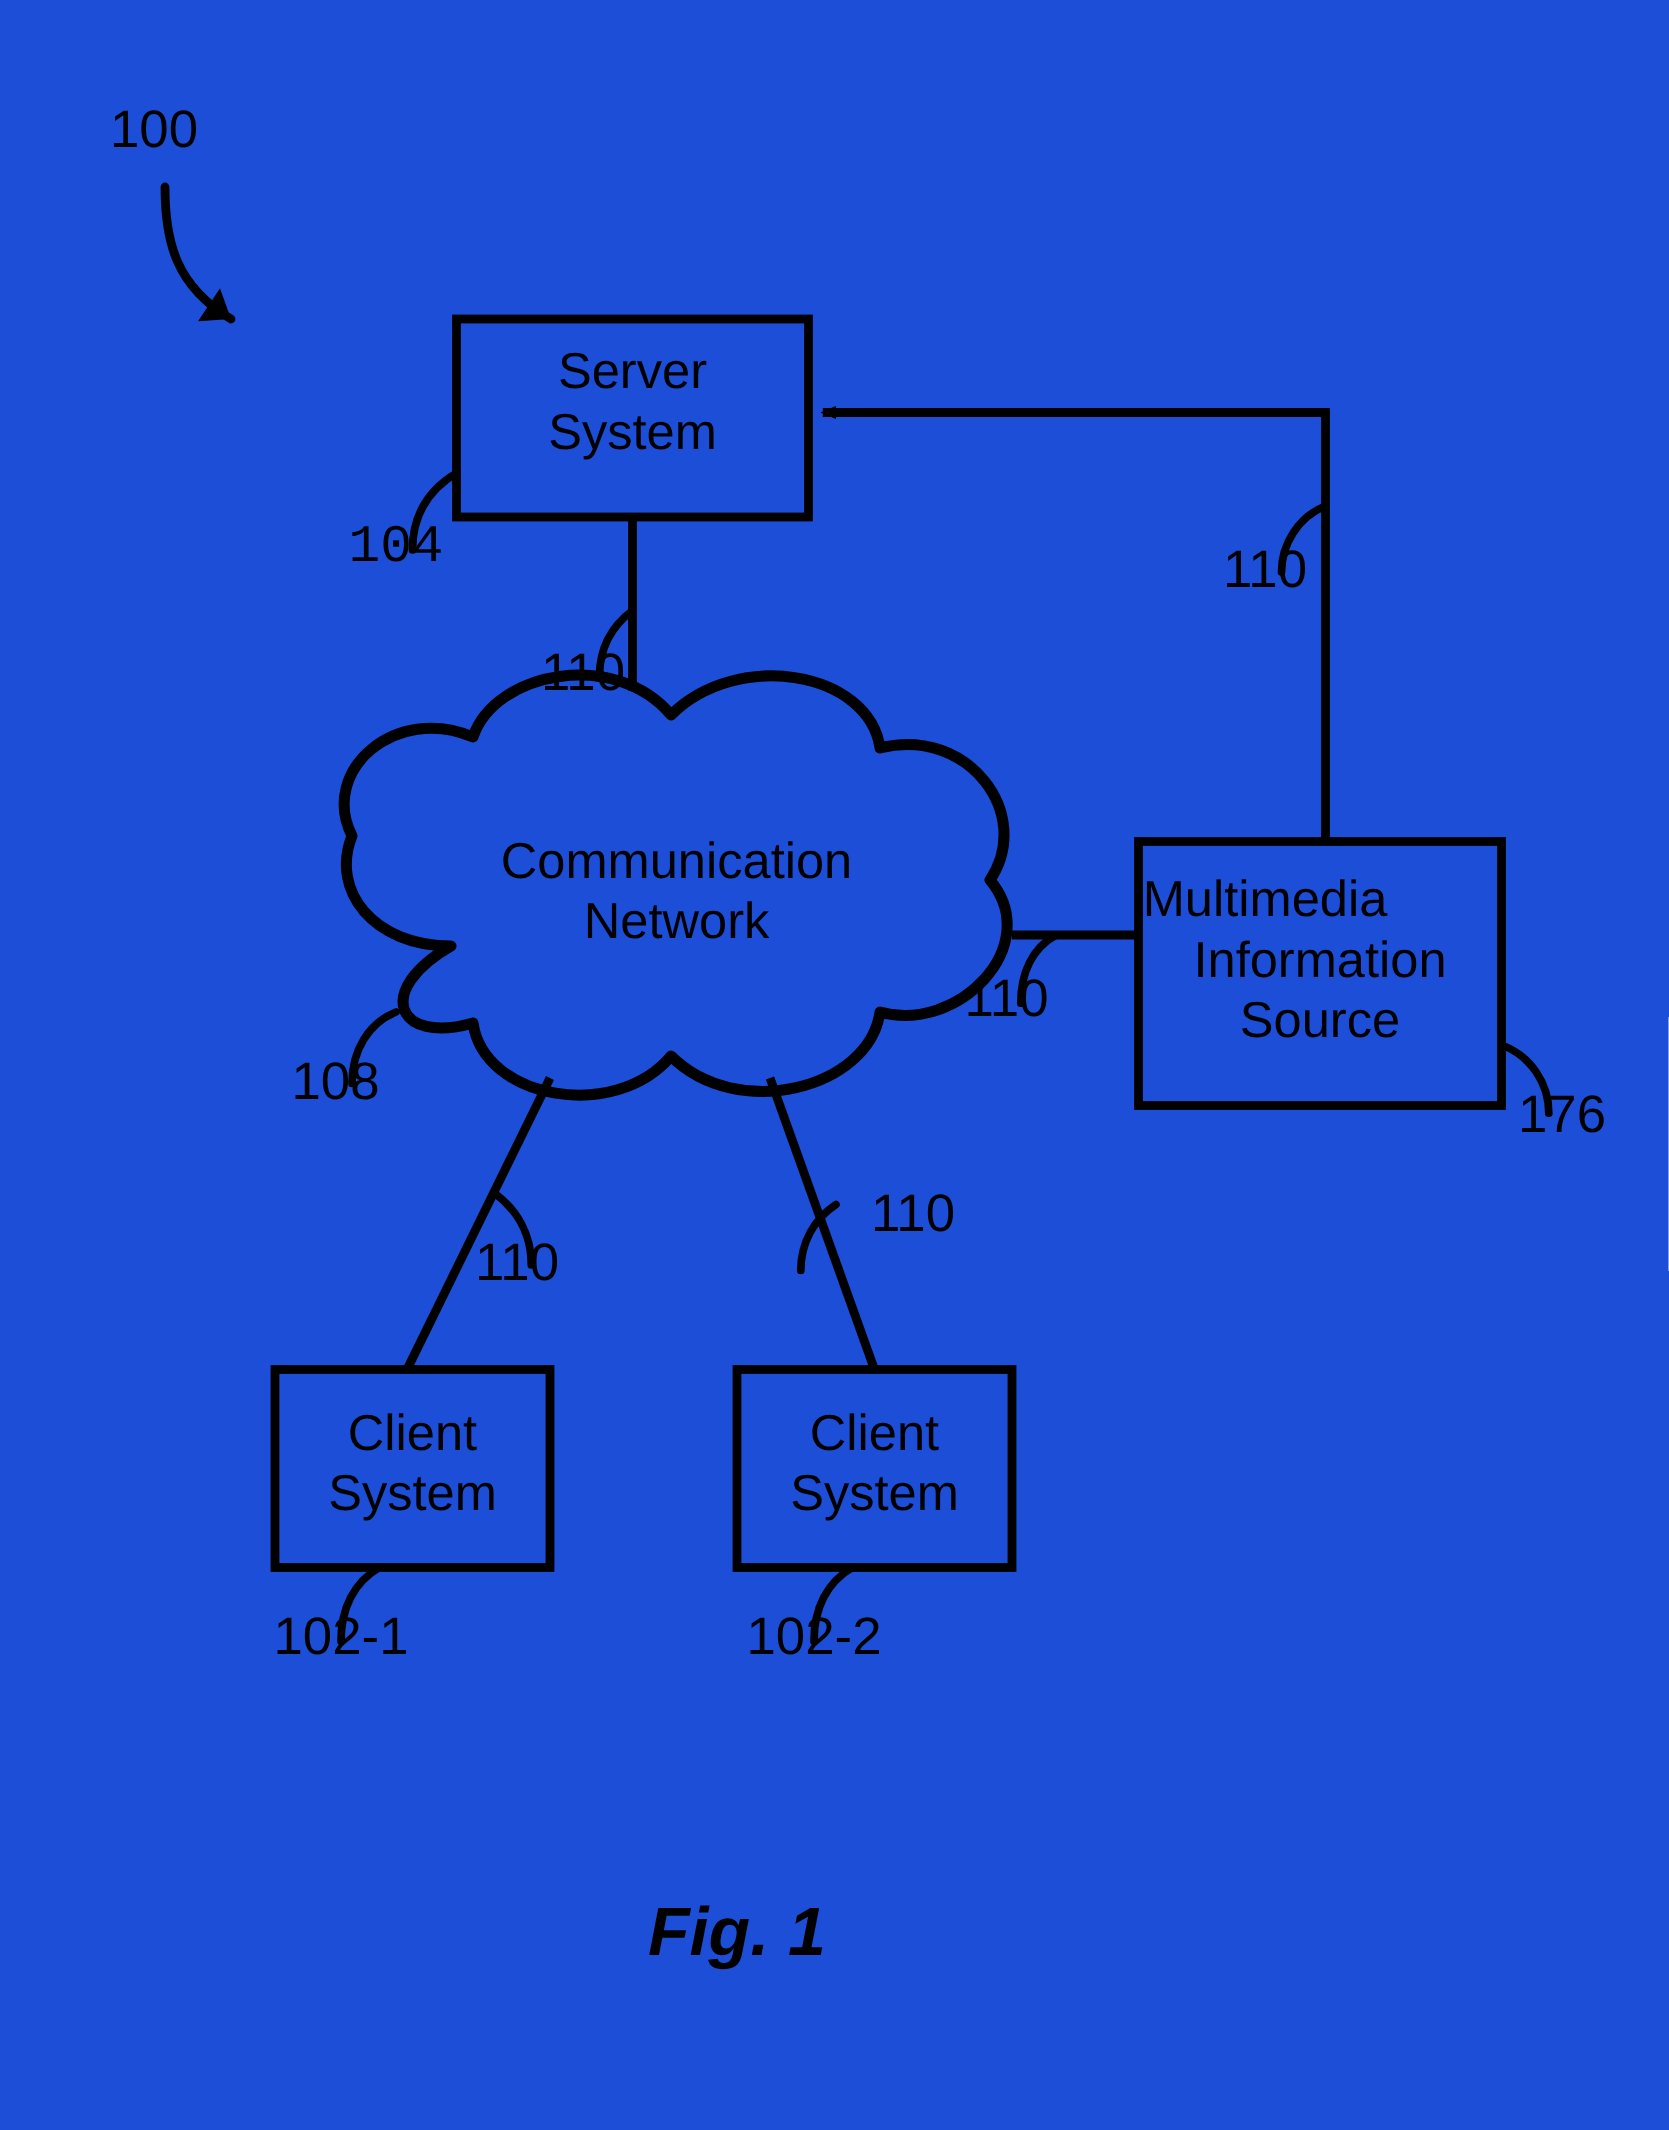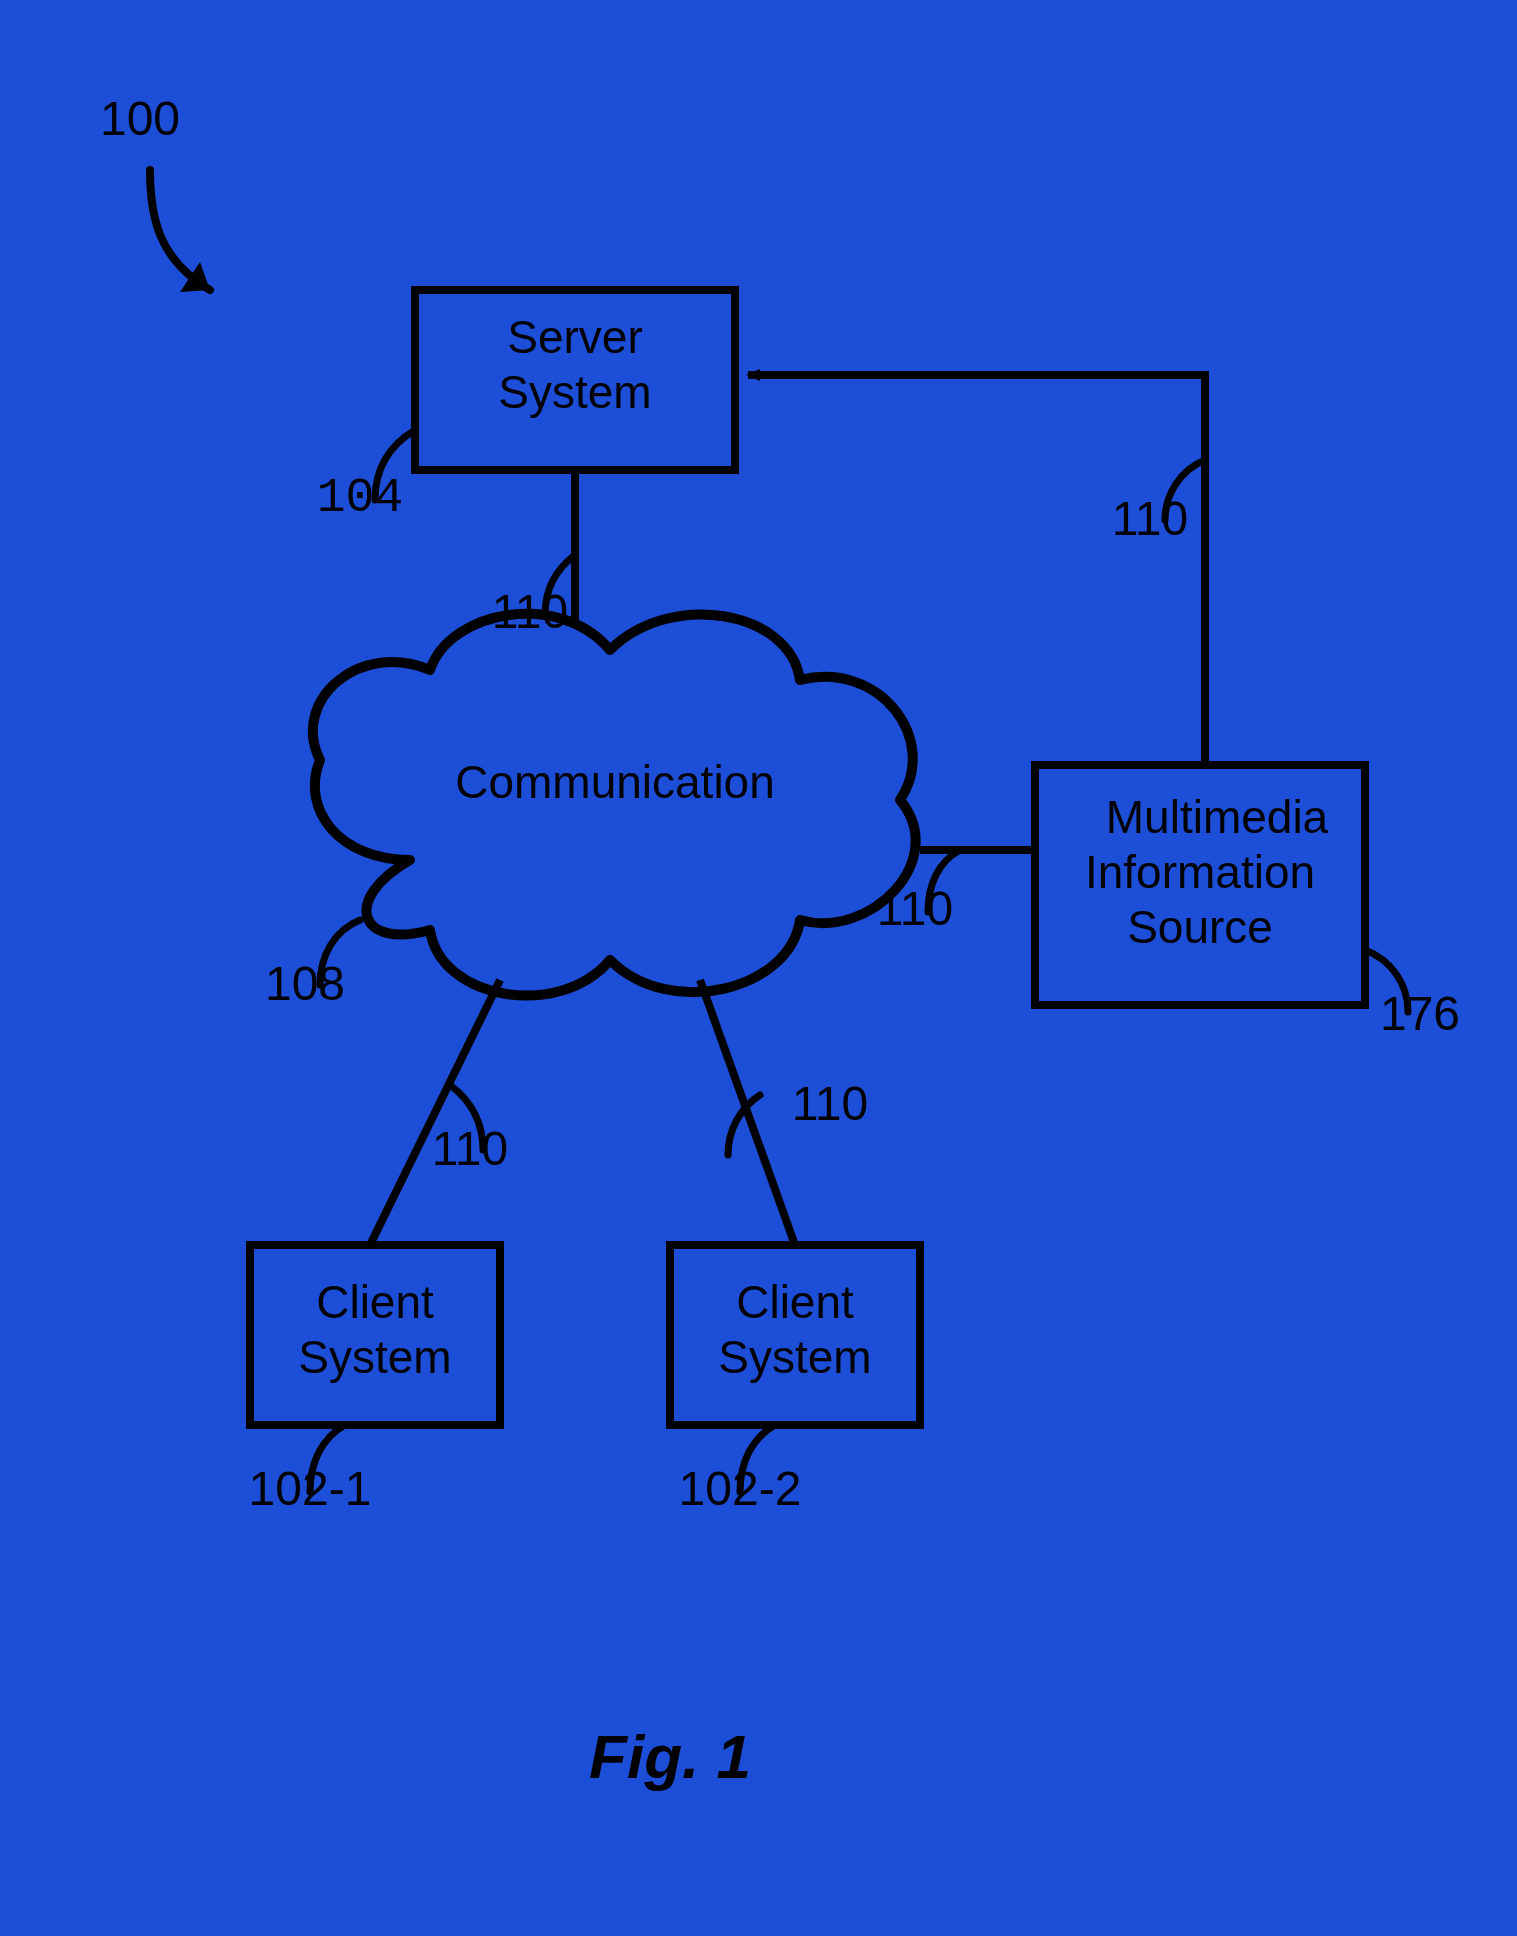--- a/index.html
+++ b/index.html
@@ -107,23 +107,24 @@
   <path d="M 775 1425 C 752 1438, 740 1462, 740 1492" fill="none" stroke="#000000" stroke-width="7" stroke-linecap="round"></path>
 </svg>
 
 <div class="free-label" style="left:70px; top:90px; width:140px;">100</div>
 
 <div class="box-label" style="left:415px; top:310px; width:320px;">Server</div>
 <div class="box-label" style="left:415px; top:365px; width:320px;">System</div>
 <div class="free-label" style="left:300px; top:470px; width:120px;font-family:Liberation Mono, monospace;">104</div>
 
 <div class="box-label" style="left:400px; top:755px; width:430px;">Communication</div>
+<div class="box-label" style="left:400px; top:810px; width:430px;">Network</div>
 <div class="free-label" style="left:245px; top:955px; width:120px;">108</div>
 
-<div class="box-label" style="left:1052px; top:790px; width:330px;">Multimedia</div>
+<div class="box-label" style="left:985px; top:790px; width:330px;">Multimedia</div>
 <div class="box-label" style="left:1035px; top:845px; width:330px;">Information</div>
 <div class="box-label" style="left:1035px; top:900px; width:330px;">Source</div>
 <div class="free-label" style="left:1360px; top:985px; width:120px;">176</div>
 
 <div class="box-label" style="left:250px; top:1275px; width:250px;">Client</div>
 <div class="box-label" style="left:250px; top:1330px; width:250px;">System</div>
 <div class="free-label" style="left:220px; top:1460px; width:180px;">102-1</div>
 
 <div class="box-label" style="left:670px; top:1275px; width:250px;">Client</div>
 <div class="box-label" style="left:670px; top:1330px; width:250px;">System</div>

